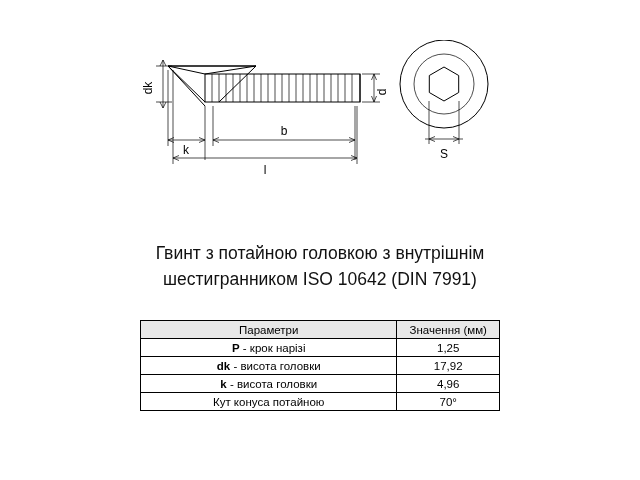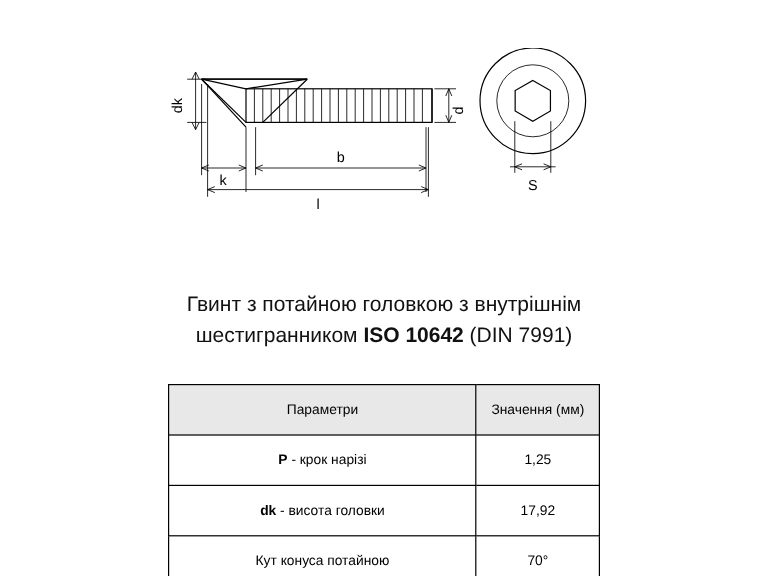--- a/index.html
+++ b/index.html
@@ -35,36 +35,36 @@
     position: absolute;
     left: 0;
     top: 240px;
     width: 640px;
     text-align: center;
     font-size: 17.5px;
     line-height: 26px;
     color: #111111;
   }
   #caption .bold {
-    font-weight: bold;
+    font-weight: normal;
   }
 
   
   #spec-table {
     position: absolute;
     left: 140px;
     top: 320px;
     width: 360px;
     border-collapse: collapse;
     font-size: 11.5px;
   }
   #spec-table td, #spec-table th {
     border: 1px solid #000000;
     height: 17px;
-    padding: 12px 4px;
+    padding: 0 4px;
     text-align: center;
     vertical-align: middle;
     font-weight: normal;
   }
   #spec-table thead td {
     background: #e8e8e8;
     font-weight: normal;
   }
   #spec-table td.param {
     width: 258px;
@@ -208,19 +208,23 @@
     <tbody id="table-body">
         <tr>
           <td class="param"><span class="b">P</span><span> - крок нарізі</span></td>
           <td class="value">1,25</td>
         </tr>
         <tr>
           <td class="param"><span class="b">dk</span><span> - висота головки</span></td>
           <td class="value">17,92</td>
         </tr>
         <tr>
+          <td class="param"><span class="b">k</span><span> - висота головки</span></td>
+          <td class="value">4,96</td>
+        </tr>
+        <tr>
           <td class="param"><span>Кут конуса потайною</span></td>
           <td class="value">70°</td>
         </tr>
       </tbody>
   </table>
 
 </div>
 
 </body></html>

